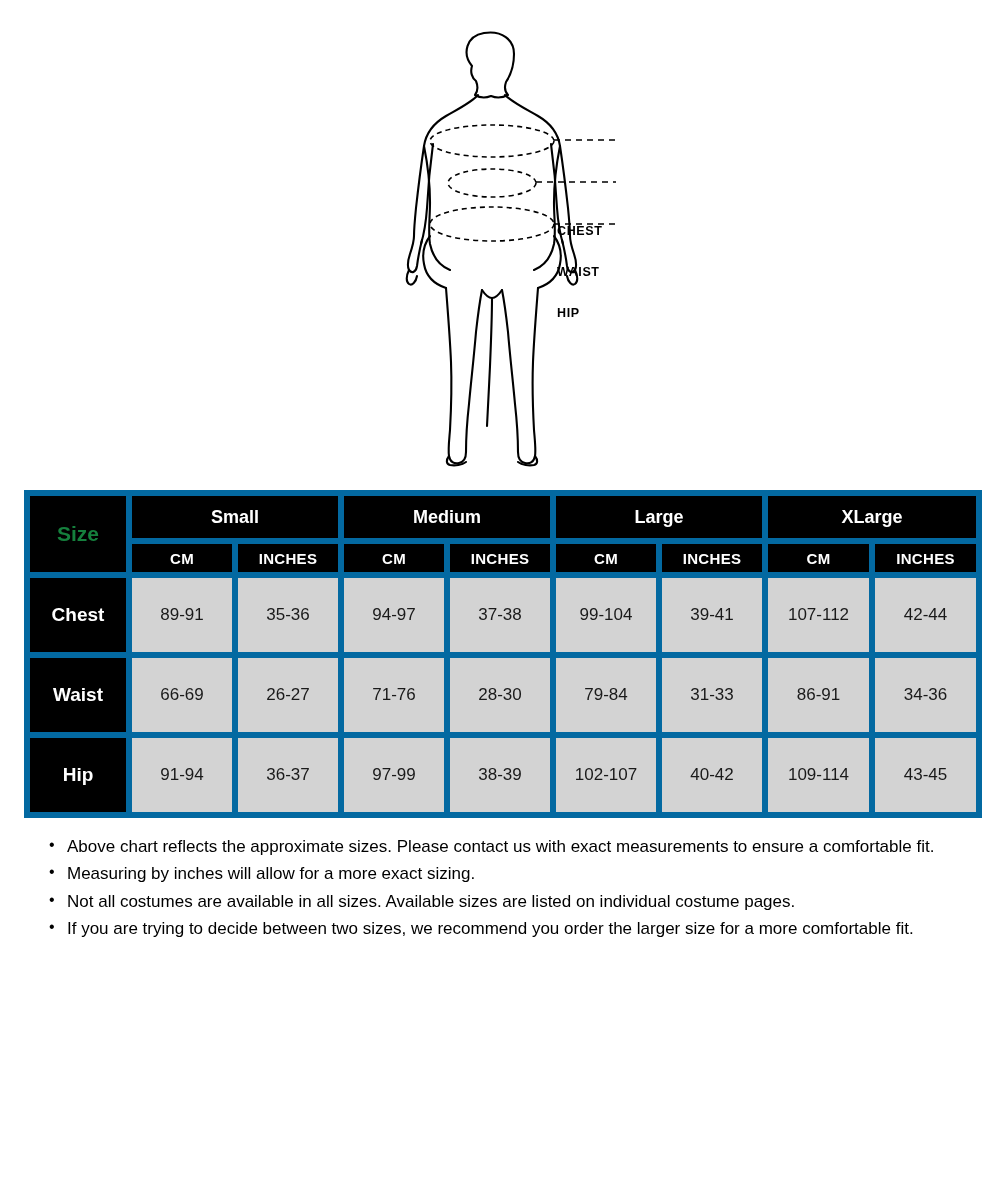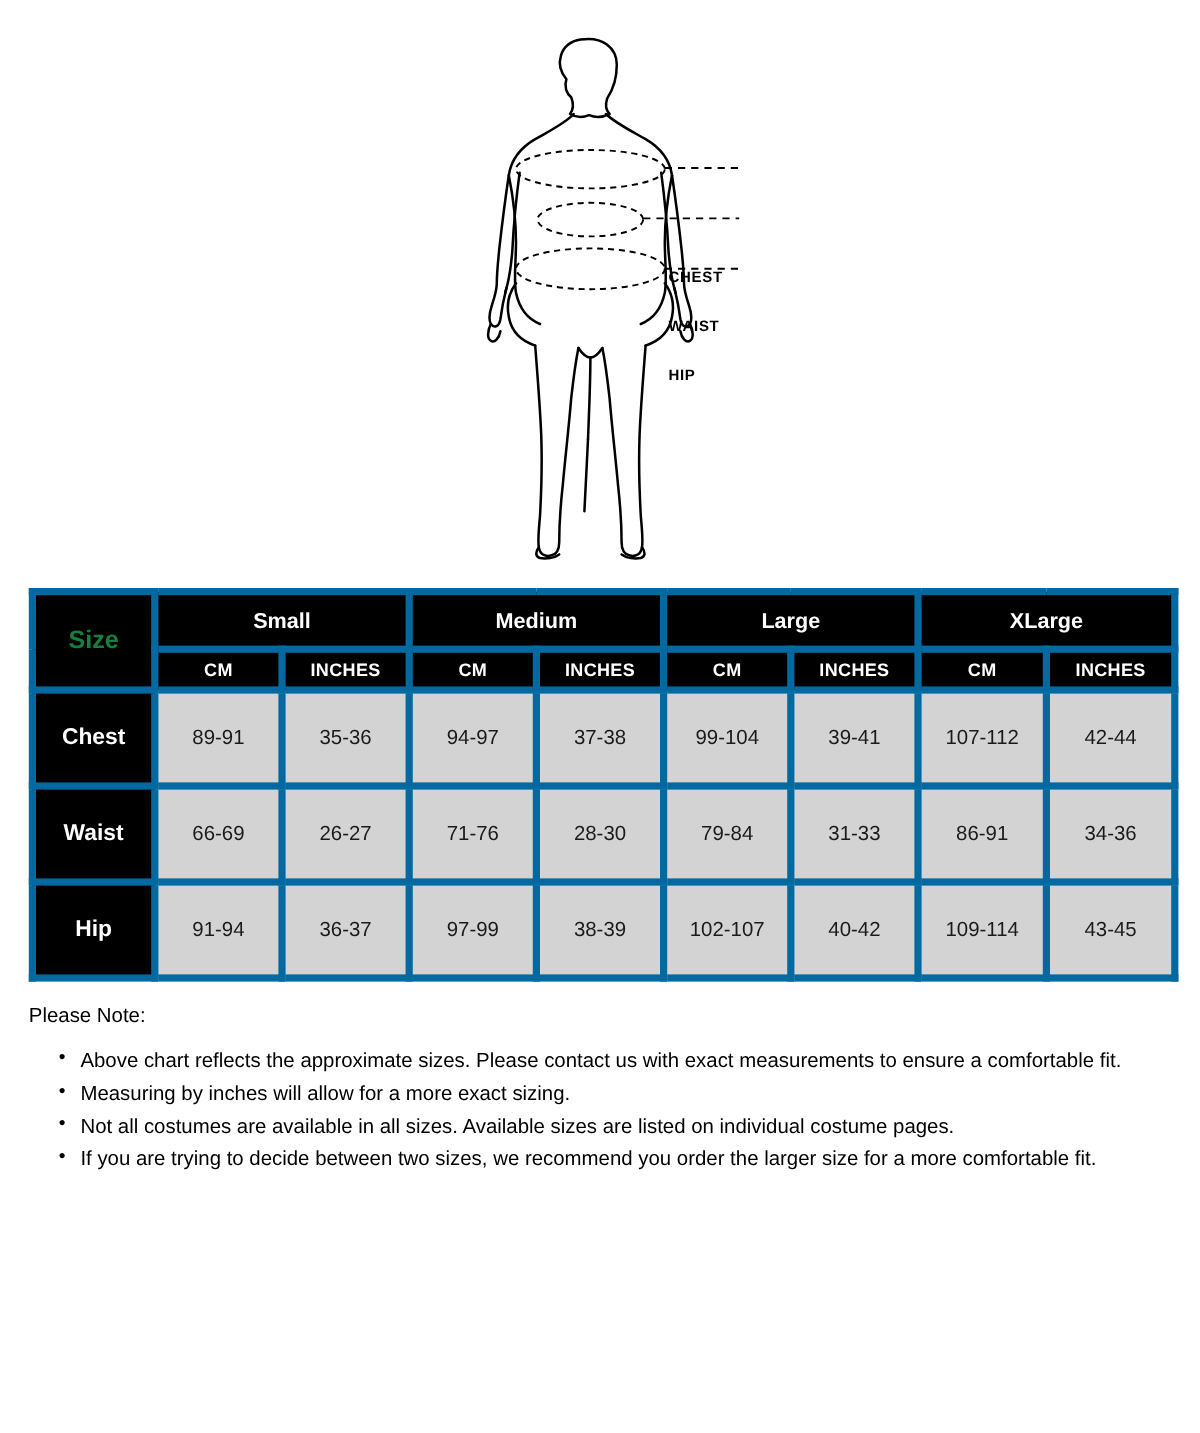--- a/index.html
+++ b/index.html
@@ -262,21 +262,20 @@
         <td class="cell">38-39</td>
         <td class="cell">102-107</td>
         <td class="cell">40-42</td>
         <td class="cell">109-114</td>
         <td class="cell">43-45</td>
       </tr>
     </tbody>
   </table>
 
   <div class="notes">
-    <div class="note-title">Please Note:</div>
     <ul>
       <li>Above chart reflects the approximate sizes. Please contact us with exact measurements to ensure a comfortable fit.</li>
       <li>Measuring by inches will allow for a more exact sizing.</li>
       <li>Not all costumes are available in all sizes. Available sizes are listed on individual costume pages.</li>
       <li>If you are trying to decide between two sizes, we recommend you order the larger size for a more comfortable fit.</li>
     </ul>
   </div>
 
 </div>
 

